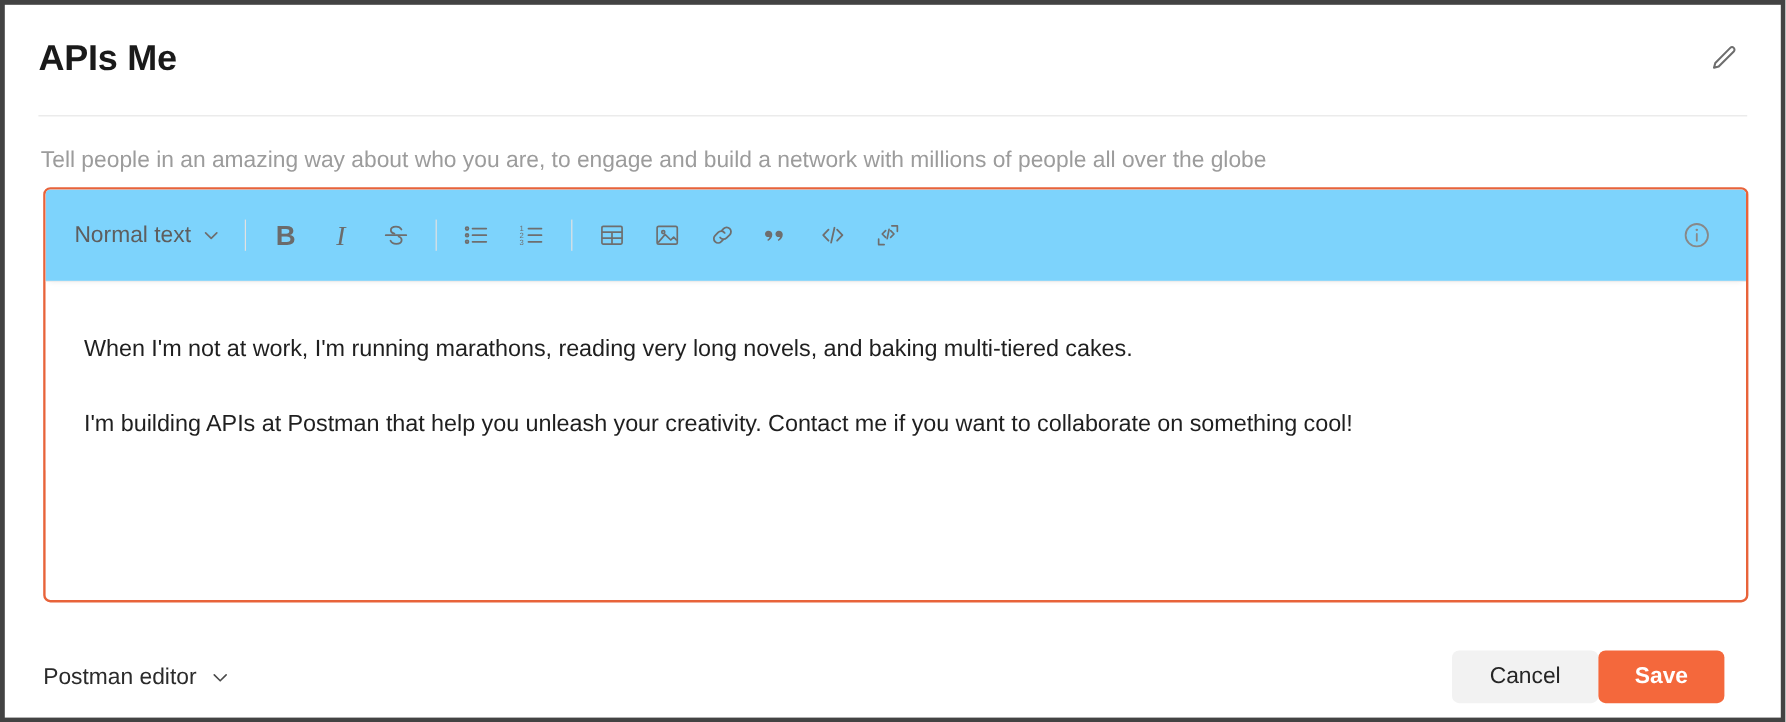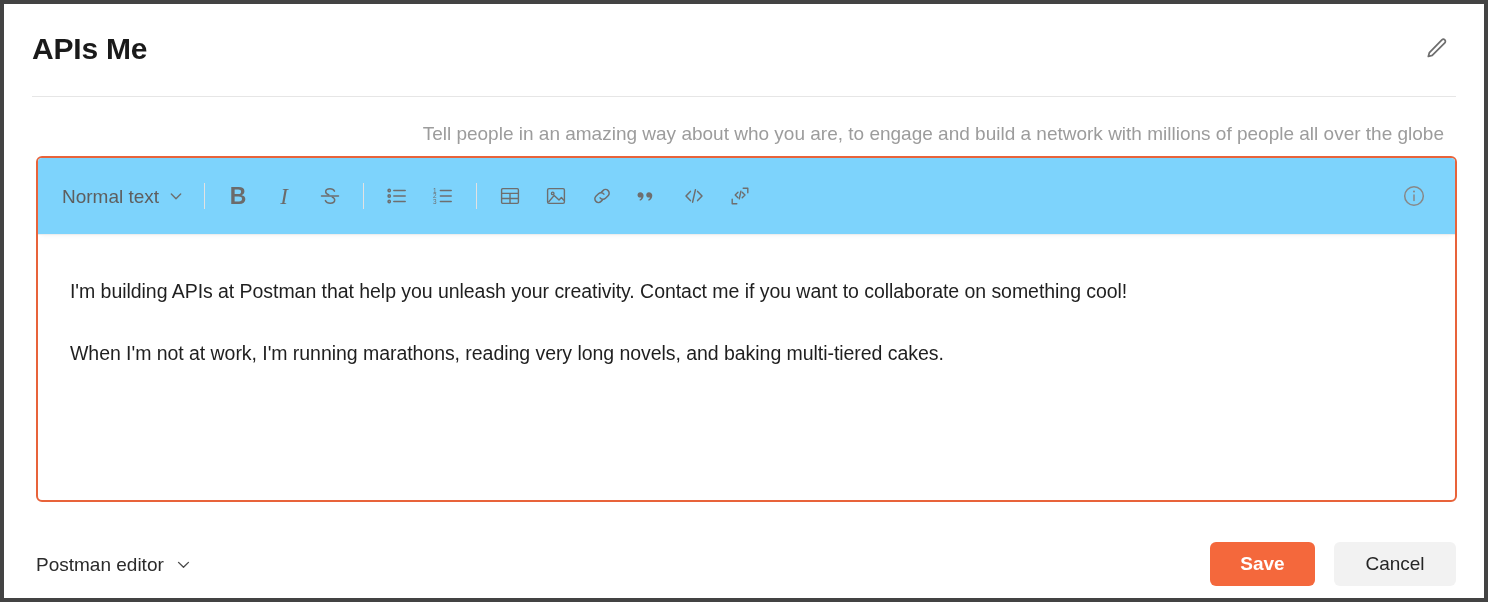--- a/index.html
+++ b/index.html
@@ -61,21 +61,20 @@
   
   .subtitle {
     position: absolute;
     left: 30px;
     top: 116px;
     width: 1410px;
     font-size: 19px;
     color: #9c9c9c;
     line-height: 28px;
     white-space: nowrap;
-    text-align: right;
   }
 
   
   .editor-shell {
     position: absolute;
     left: 32px;
     top: 152px;
     width: 1421px;
     height: 346px;
     border: 2px solid #e8633a;
@@ -373,33 +372,33 @@
             <circle cx="12" cy="12" r="8.6"></circle>
             <line x1="12" y1="11.1" x2="12" y2="16.2"></line>
             <circle cx="12" cy="7.9" r="0.95" fill="#888888" stroke="none"></circle>
           </svg>
         </span>
       </div>
 
     </div>
 
     <div class="editor-body">
+      <p class="para">When I'm not at work, I'm running marathons, reading very long novels, and baking multi-tiered cakes.</p>
       <p class="para">I'm building APIs at Postman that help you unleash your creativity. Contact me if you want to collaborate on something cool!</p>
-      <p class="para">When I'm not at work, I'm running marathons, reading very long novels, and baking multi-tiered cakes.</p>
     </div>
 
   </div>
 
   <div class="footer">
     <div class="editor-picker">
       <span class="editor-picker-label">Postman editor</span>
       <span>
         <svg width="17" height="17" viewBox="0 0 24 24" fill="none" stroke="#4a4a4a" stroke-width="1.9" stroke-linecap="round" stroke-linejoin="round">
           <polyline points="5 9 12 16 19 9"></polyline>
         </svg>
       </span>
     </div>
     <div class="footer-spacer"></div>
+    <button class="btn btn-cancel">Cancel</button>
     <button class="btn btn-save">Save</button>
-    <button class="btn btn-cancel">Cancel</button>
   </div>
 
 </div>
 
 </body></html>

